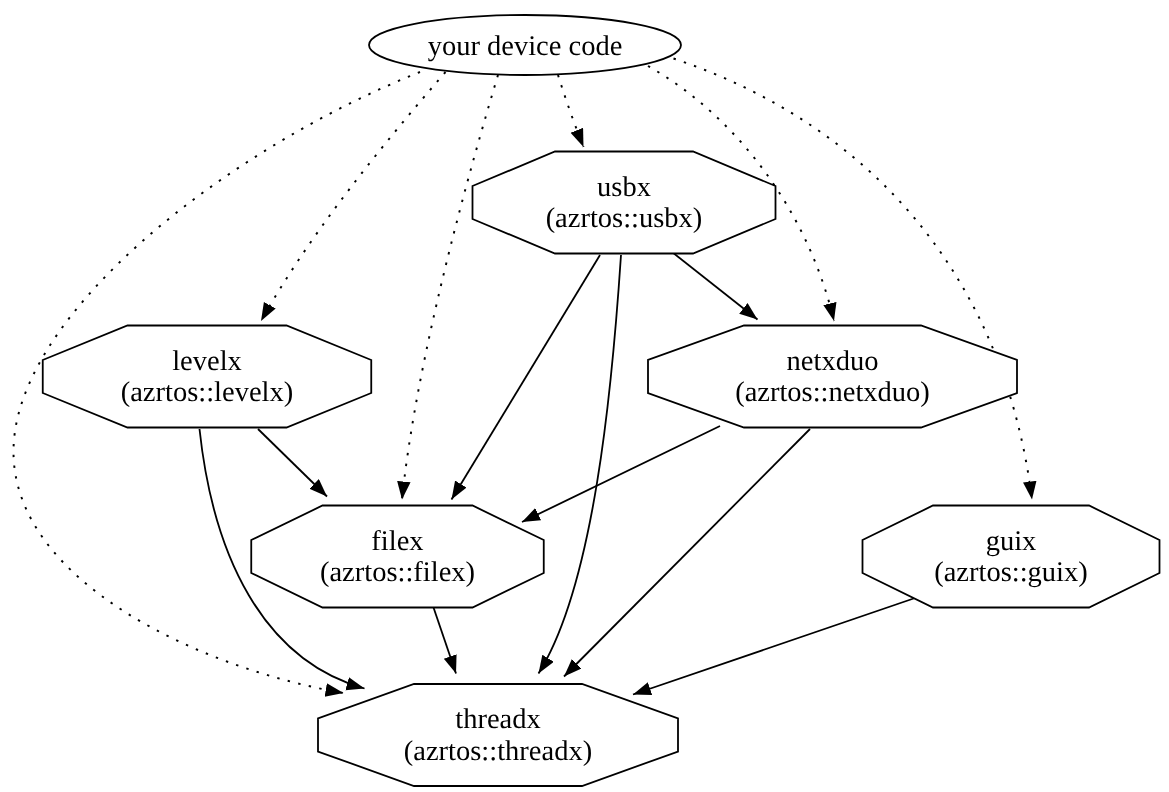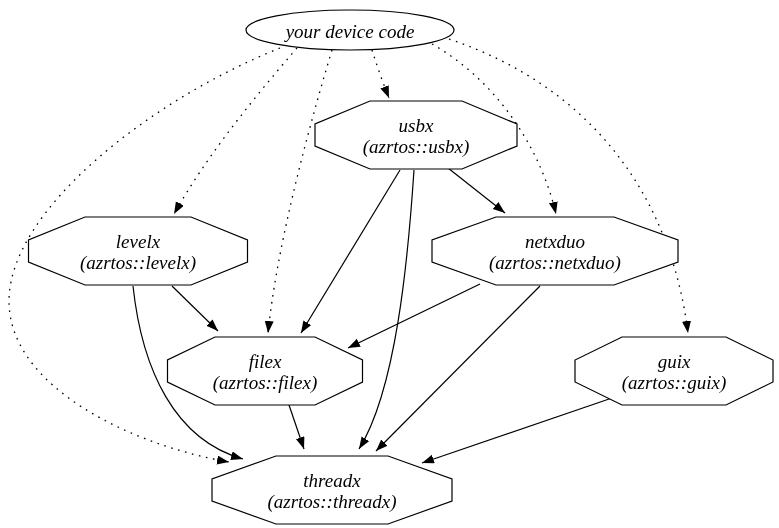--- a/index.html
+++ b/index.html
@@ -6,21 +6,20 @@
     margin: 0;
     padding: 0;
     background: #ffffff;
   }
   #stage {
     position: relative;
     width: 779px;
     height: 528px;
     background: #ffffff;
     font-family: "Liberation Serif", "DejaVu Serif", serif;
-    font-style: italic;
   }
   svg {
     display: block;
   }
   .edge {
     fill: none;
     stroke: #000000;
     stroke-width: 1.2;
   }
   .edge.dotted {

